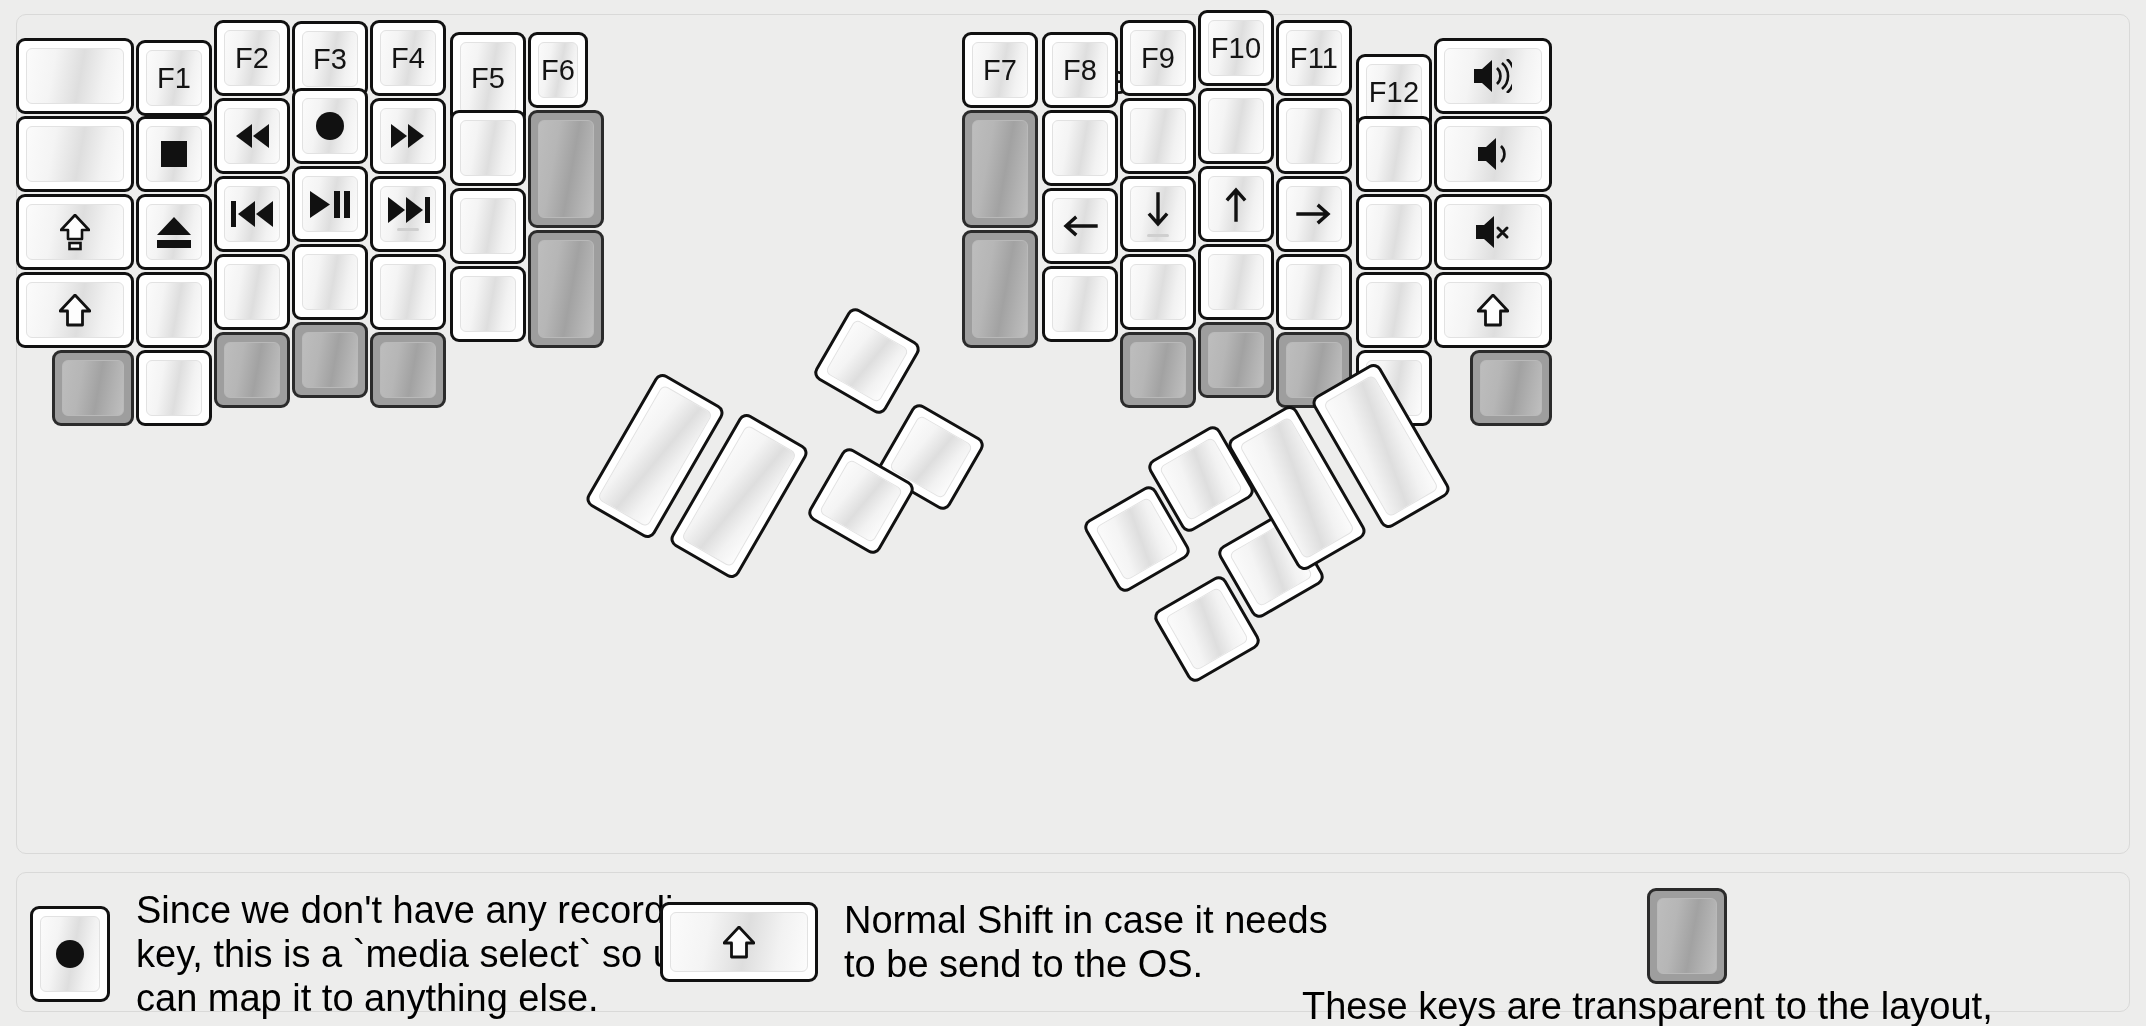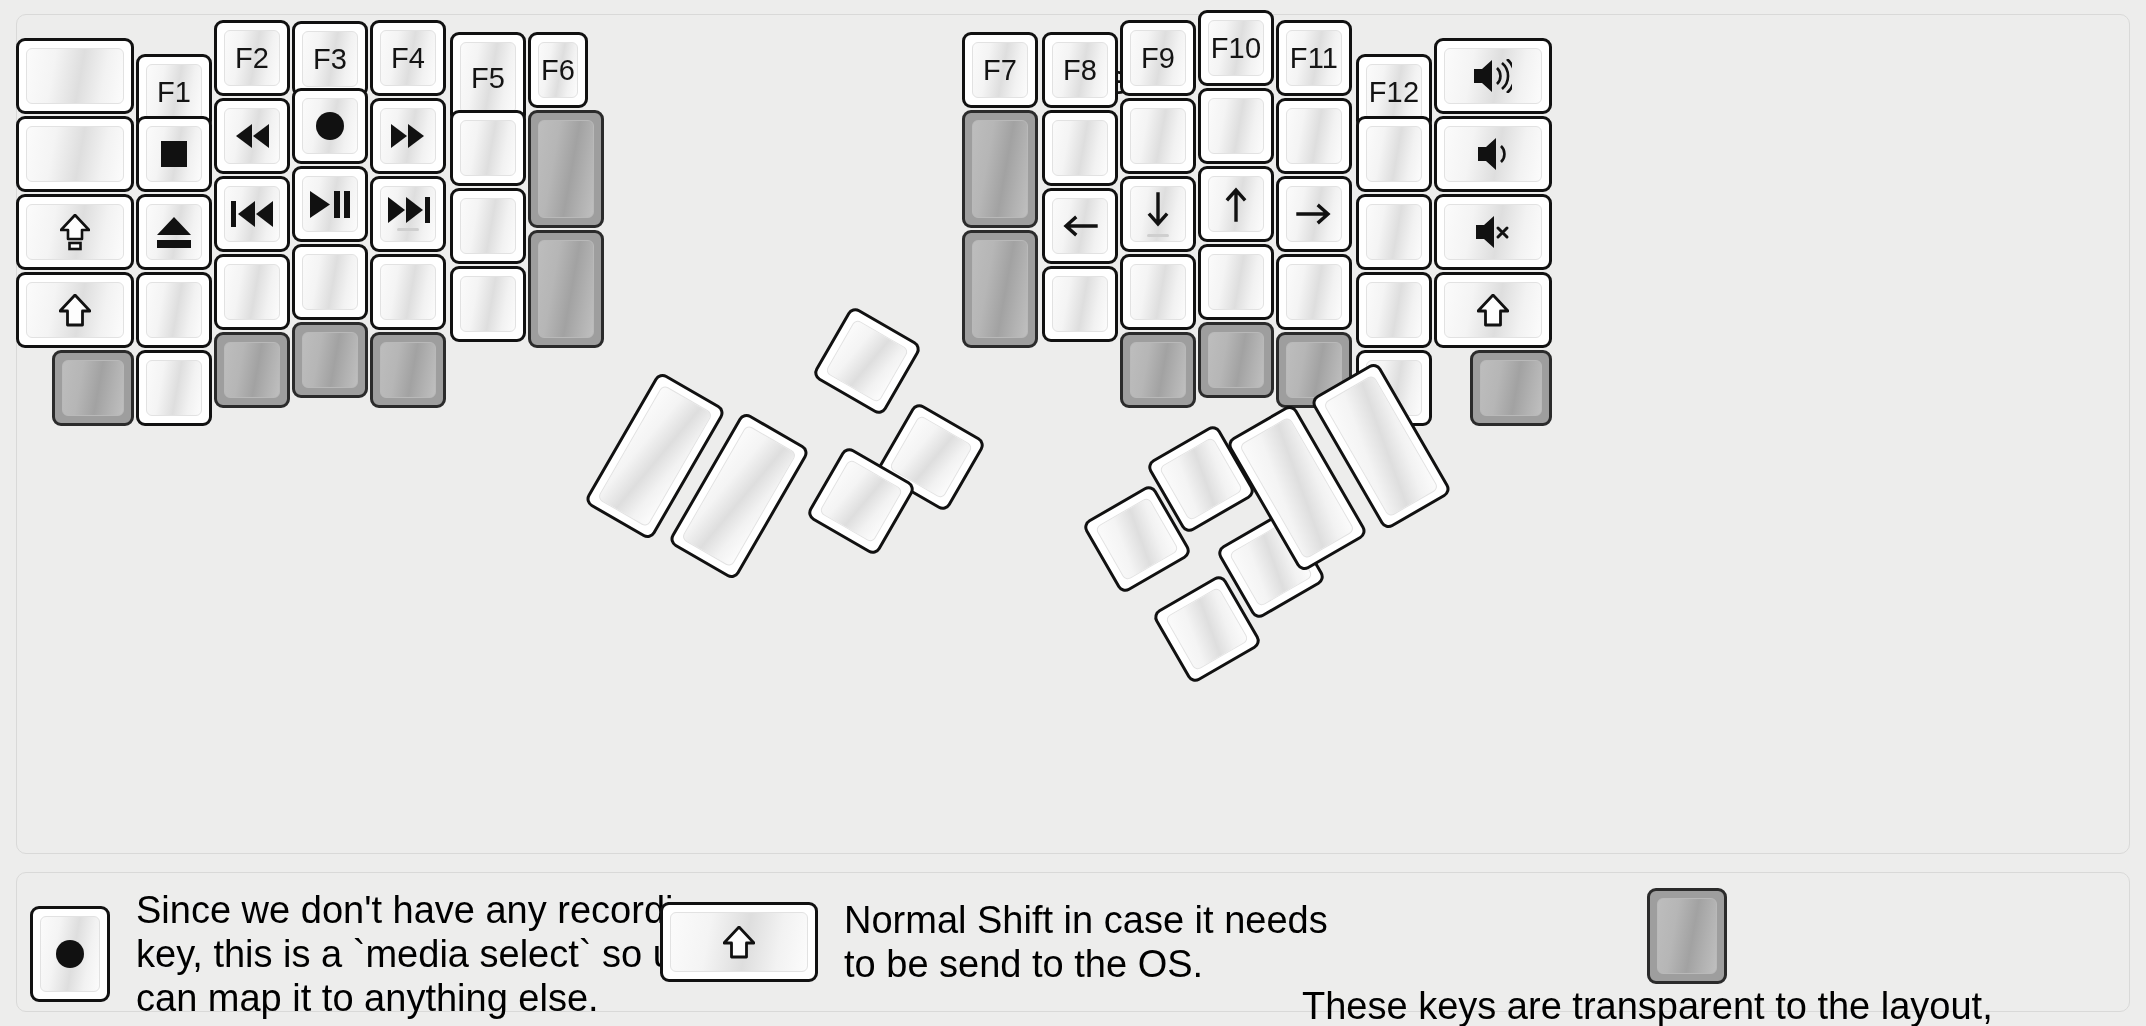--- a/index.html
+++ b/index.html
@@ -67,21 +67,21 @@
               <svg width="32" height="33" viewBox="0 0 32 33" xmlns="http://www.w3.org/2000/svg">
                 <path d="M16 1 L31 17 L23.5 17 L23.5 31 L8.5 31 L8.5 17 L1 17 Z" fill="#fdfdfd" stroke="#111" stroke-width="2.8" stroke-linejoin="round"></path>
               </svg>
             </span>
           </span>
         </div>
       </div>
       <div class="key trans" style="left: 52px; top: 350px; width: 82px; height: 76px;">
         <div class="cap"></div>
       </div>
-      <div class="key" style="left: 136px; top: 54px; width: 76px; height: 76px;">
+      <div class="key" style="left: 136px; top: 40px; width: 76px; height: 76px;">
         <div class="cap">
           <span class="lbl">F1</span>
         </div>
       </div>
       <div class="key" style="left: 136px; top: 116px; width: 76px; height: 76px;">
         <div class="cap">
           <span>
             <span class="glyph">
               <svg width="26" height="26" viewBox="0 0 26 26" xmlns="http://www.w3.org/2000/svg">
                 <rect x="0" y="0" width="26" height="26" fill="#111"></rect>

